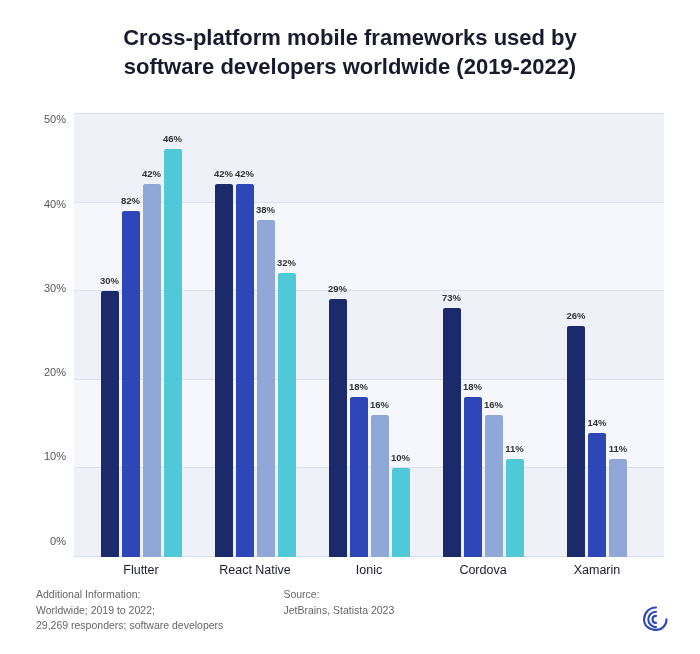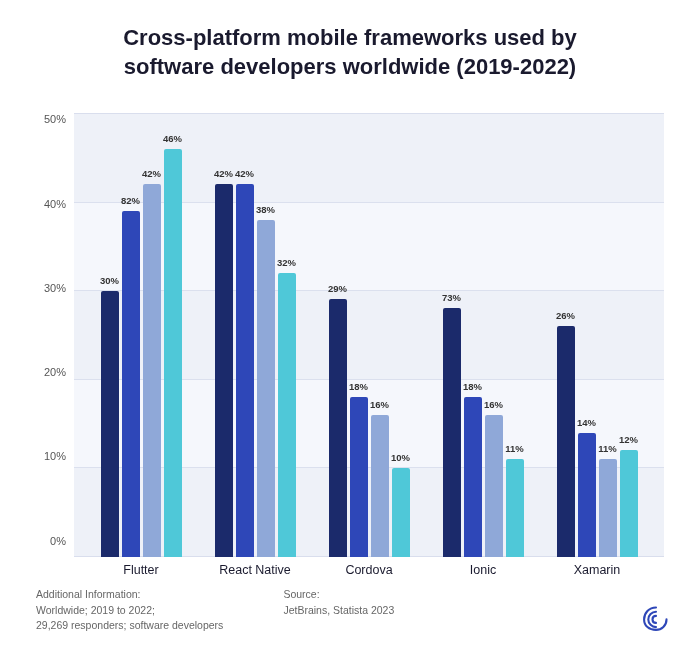--- a/index.html
+++ b/index.html
@@ -246,32 +246,29 @@
             <div class="bar-group">
               <div class="bar" style="height: 52%; width: 18px; background: rgb(27, 42, 107); position: relative;">
                 <span class="bar-label">26%</span>
               </div>
               <div class="bar" style="height: 28%; width: 18px; background: rgb(46, 71, 184); position: relative;">
                 <span class="bar-label">14%</span>
               </div>
               <div class="bar" style="height: 22%; width: 18px; background: rgb(143, 168, 216); position: relative;">
                 <span class="bar-label">11%</span>
               </div>
-              <div class="bar" style="height: 24%; width: 18px; background: rgb(79, 200, 216); position: relative;">
-                <span class="bar-label">12%</span>
-              </div>
             </div>
           </div>
       </div>
       <div class="x-axis">
 
       <div class="x-label">Flutter</div>
           <div class="x-label">React Native</div>
+          <div class="x-label">Ionic</div>
           <div class="x-label">Cordova</div>
-          <div class="x-label">Ionic</div>
           <div class="x-label">Xamarin</div>
         </div>
     </div>
   </div>
 
 
   <div class="footer">
     <div class="footer-left">Additional Information:<br>Worldwide; 2019 to 2022;<br>29,269 responders; software developers</div>
     <div class="footer-right">Source:<br>JetBrains, Statista 2023</div>
   </div>

